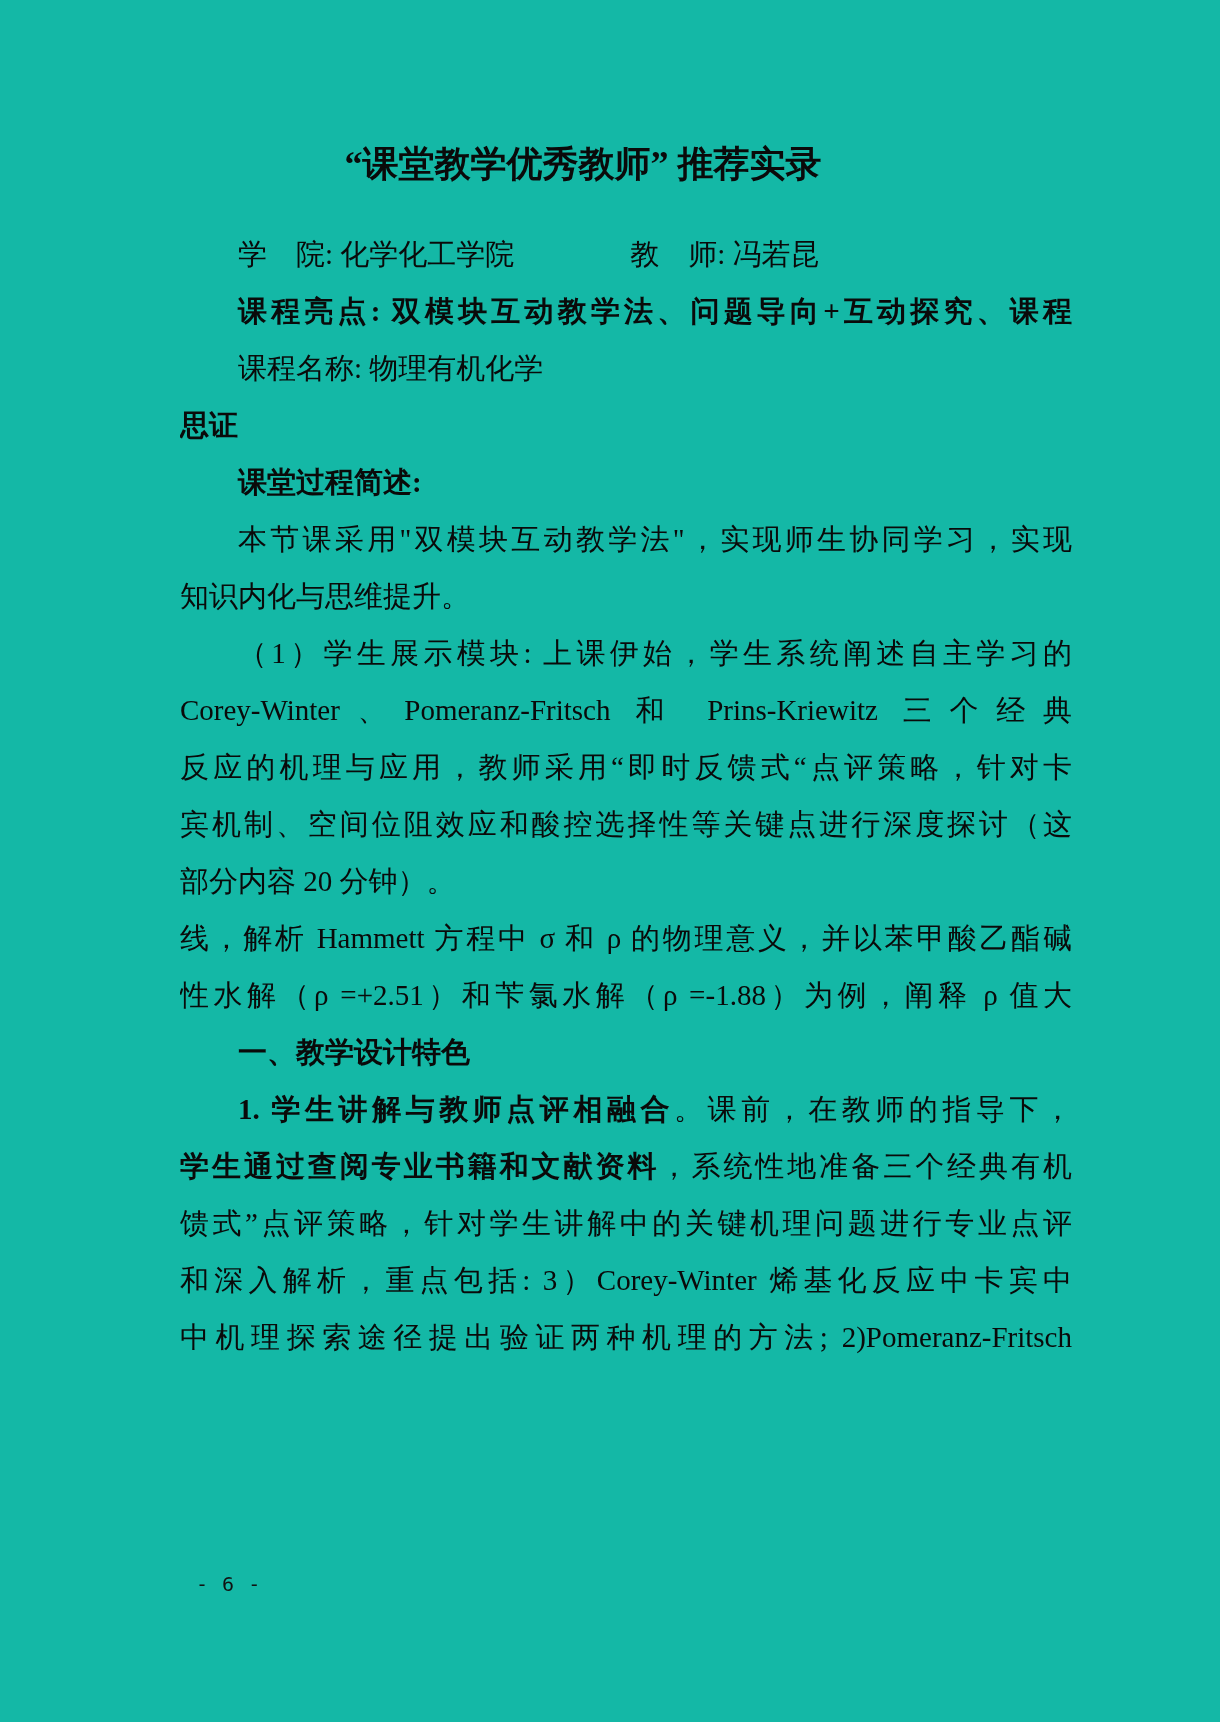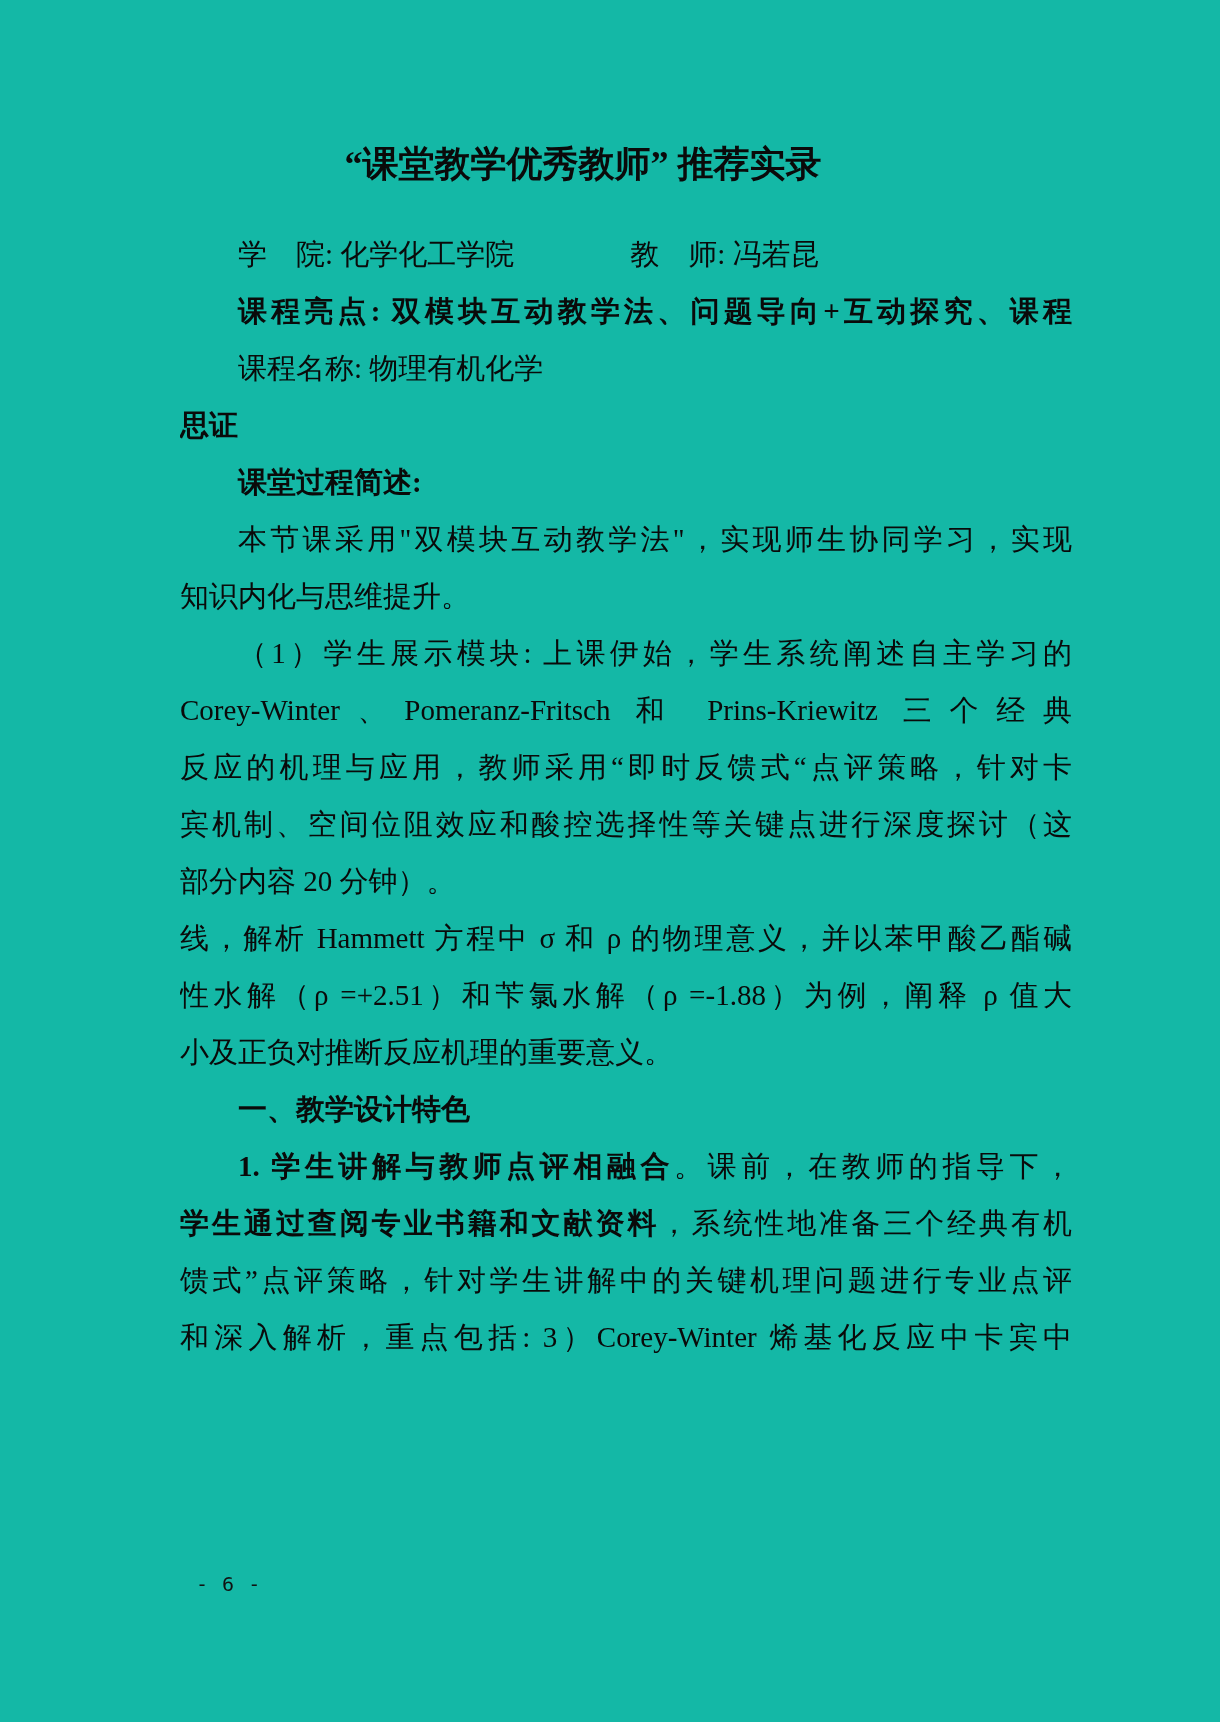--- a/index.html
+++ b/index.html
@@ -62,21 +62,21 @@
       <div class="line indent"><span class="bold">课堂过程简述:</span></div>
       <div class="line indent justify"><span class="">本节课采用"双模块互动教学法"，实现师生协同学习，实现</span></div>
       <div class="line"><span class="">知识内化与思维提升。</span></div>
       <div class="line indent justify"><span class="">（1）学生展示模块: 上课伊始，学生系统阐述自主学习的</span></div>
       <div class="line justify"><span class="">Corey-Winter、Pomeranz-Fritsch 和 Prins-Kriewitz 三个经典</span></div>
       <div class="line justify"><span class="">反应的机理与应用，教师采用“即时反馈式“点评策略，针对卡</span></div>
       <div class="line justify"><span class="">宾机制、空间位阻效应和酸控选择性等关键点进行深度探讨（这</span></div>
       <div class="line"><span class="">部分内容 20 分钟）。</span></div>
       <div class="line justify"><span class="">线，解析 Hammett 方程中 σ 和 ρ 的物理意义，并以苯甲酸乙酯碱</span></div>
       <div class="line justify"><span class="">性水解（ρ =+2.51）和苄氯水解（ρ =-1.88）为例，阐释 ρ 值大</span></div>
-      <div class="line"><span class="">小及正负对推断反应机理的重要意义。</span></div>
       <div class="line indent"><span class="bold">一、教学设计特色</span></div>
       <div class="line indent justify"><span class="bold">1. 学生讲解与教师点评相融合</span><span class="">。课前，在教师的指导下，</span></div>
       <div class="line justify"><span class="bold underline">学生通过查阅专业书籍和文献资料</span><span class="">，系统性地准备三个经典有机</span></div>
       <div class="line justify"><span class="">馈式”点评策略，针对学生讲解中的关键机理问题进行专业点评</span></div>
       <div class="line justify"><span class="">和深入解析，重点包括: 3）Corey-Winter 烯基化反应中卡宾中</span></div>
+      <div class="line justify"><span class="">中机理探索途径提出验证两种机理的方法; 2)Pomeranz-Fritsch</span></div>
     </div>
   <div class="footer">- 6 -</div>
 </div>
 
 </body></html>

